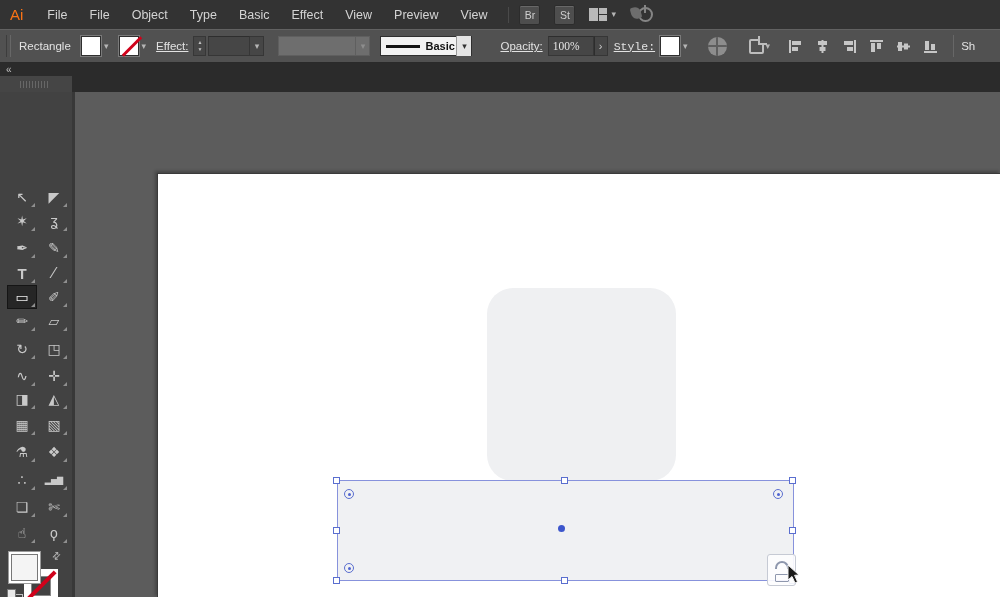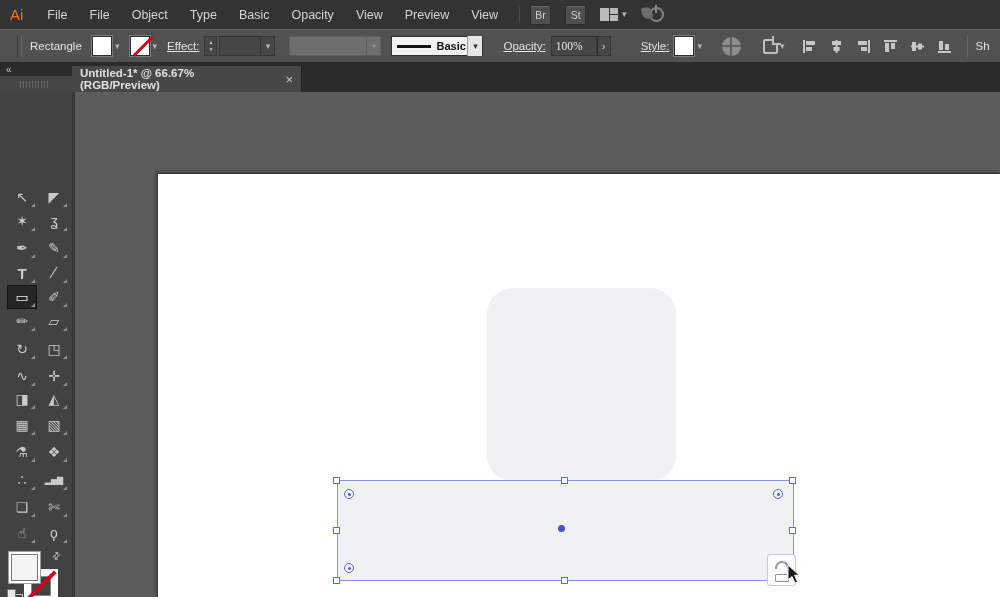--- a/index.html
+++ b/index.html
@@ -21,21 +21,21 @@
   #workspace-icon .wright { display:flex; flex-direction:column; gap:1px; }
   #workspace-icon .wright span { width:8px; height:6px; background:#b9b9b9; display:block; }
   .chev { color:#b5b5b5; font-size:9px; line-height:1; }
   #power-icon { width:15px; height:15px; border:2px solid #9a9a9a; border-radius:50%; margin-left:22px; position:relative; opacity:.8; }
   #power-icon::after { content:""; position:absolute; left:4.5px; top:-4px; width:2px; height:8px; background:#9a9a9a; }
   #power-icon::before { content:""; position:absolute; left:-9px; top:-2px; width:10px; height:12px; background:#7c7c7c; border-radius:2px 6px 2px 6px; transform:rotate(-15deg); }
 
   
   #controlbar { position:absolute; left:0; top:29px; width:1000px; height:34px; background:#515151;
                 border-top:1px solid #626262; border-bottom:1px solid #2a2a2a;
-                display:flex; align-items:center; color:#e2e2e2; font-size:11.5px; white-space:nowrap;padding-left:11px; }
+                display:flex; align-items:center; color:#e2e2e2; font-size:11.5px; white-space:nowrap; }
   #cb-grip { width:5px; height:22px; border-left:1px solid #3d3d3d; border-right:1px solid #676767; margin:0 8px 0 6px; }
   #cb-toolname { width:62px; }
   .swatch { width:20px; height:20px; background:#fff; border:1px solid #2f2f2f; box-shadow:0 0 0 1px #7a7a7a; position:relative; }
   .swatch.none::after { content:""; position:absolute; left:-1px; top:8px; width:26px; height:3px; background:#d0021b;
                         transform:rotate(-45deg); transform-origin:center; }
   .cb-chev { margin:0 10px 0 3px; }
   .cb-label { text-decoration:underline; margin-right:5px; }
   #stepper { display:flex; flex-direction:column; justify-content:center; gap:2px; width:13px; height:20px;
              background:#464646; border:1px solid #373737; align-items:center; margin-right:2px; }
   #stepper span { font-size:5px; color:#c2c2c2; line-height:1; }
@@ -119,21 +119,21 @@
 <body>
 
 <div id="menubar" data-name="menu-bar">
   <span id="logo" data-name="illustrator-logo">Ai</span>
   <div id="menu-items" data-name="menu-items">
       <div class="menu-item" data-name="menu-file">File</div>
       <div class="menu-item" data-name="menu-edit">File</div>
       <div class="menu-item" data-name="menu-object">Object</div>
       <div class="menu-item" data-name="menu-type">Type</div>
       <div class="menu-item" data-name="menu-select">Basic</div>
-      <div class="menu-item" data-name="menu-effect">Opacity</div>
+      <div class="menu-item" data-name="menu-effect">Effect</div>
       <div class="menu-item" data-name="menu-view">View</div>
       <div class="menu-item" data-name="menu-window">Preview</div>
       <div class="menu-item" data-name="menu-help">View</div>
     </div>
   <div class="mb-sep" data-name="menubar-divider"></div>
   <div class="sq-btn" data-name="bridge-button">Br</div>
   <div class="sq-btn" data-name="stock-button">St</div>
   <div id="workspace-icon" data-name="workspace-switcher-icon">
     <span class="wleft"></span>
     <span class="wright">
@@ -170,25 +170,25 @@
     </div>
 
   <div id="brush-field" data-name="brush-definition-select">
     <span id="brush-line" data-name="brush-stroke-preview"></span>
     <span class="txt" data-name="brush-definition-value">Basic</span>
     <span id="brush-chev" data-name="brush-chevron-icon">
         <span class="chev">▾</span>
       </span>
   </div>
 
-  <span class="cb-label" style="margin-left:20px;" data-name="opacity-label">Opacity:</span>
+  <span class="cb-label" style="margin-left:28px;" data-name="opacity-label">Opacity:</span>
   <div class="field" id="opacity-field" data-name="opacity-input">100%</div>
   <div id="opacity-expand" data-name="opacity-expand-icon">›</div>
 
-  <span class="cb-label" style="margin-left:30px;" data-name="style-label">Style:</span>
+  <span class="cb-label" style="margin-left:6px;font-family:Liberation Mono, monospace;" data-name="style-label">Style:</span>
   <div class="swatch" data-name="graphic-style-swatch"></div>
   <span class="chev cb-chev" data-name="style-chevron-down-icon">▾</span>
 
   <div id="globe-icon" data-name="recolor-artwork-icon"></div>
   <div id="transform-icon" data-name="transform-panel-icon"></div>
   <span class="chev" data-name="transform-chevron-down-icon">▾</span>
 
   <div id="align-buttons" data-name="align-buttons">
       <div class="align-btn" data-name="horizontal-align-left-button">
         <svg width="15" height="15" data-name="horizontal-align-left-icon">
@@ -235,24 +235,20 @@
     </div>
 
   <div class="cb-sep" style="margin-left:12px;" data-name="control-bar-divider"></div>
   <span data-name="shape-label-clipped">Sh</span>
 </div>
 
 <div id="tabbar" data-name="document-tab-bar">
   <div id="tools-header" data-name="tools-panel-header">
     <span id="collapse-btn" data-name="collapse-tools-icon">«</span>
     <div id="tools-grip" data-name="tools-panel-grip"></div>
-  </div>
-  <div id="doc-tab" data-name="document-tab">
-    <span data-name="document-tab-title">Untitled-1* @ 66.67% (RGB/Preview)</span>
-    <span id="tab-close" data-name="tab-close-icon">×</span>
   </div>
 </div>
 
 <div id="toolbar" data-name="tools-panel">
   <div id="tools-grid" data-name="tools-grid">
       <div class="tool" data-name="tool-selection" style="top: 93px; left: 7px;">
         <span class="glyph" data-name="selection-icon">↖</span>
       </div>
       <div class="tool" data-name="tool-direct-selection" style="top: 93px; left: 39px;">
         <span class="glyph" data-name="direct-selection-icon">◤</span>

